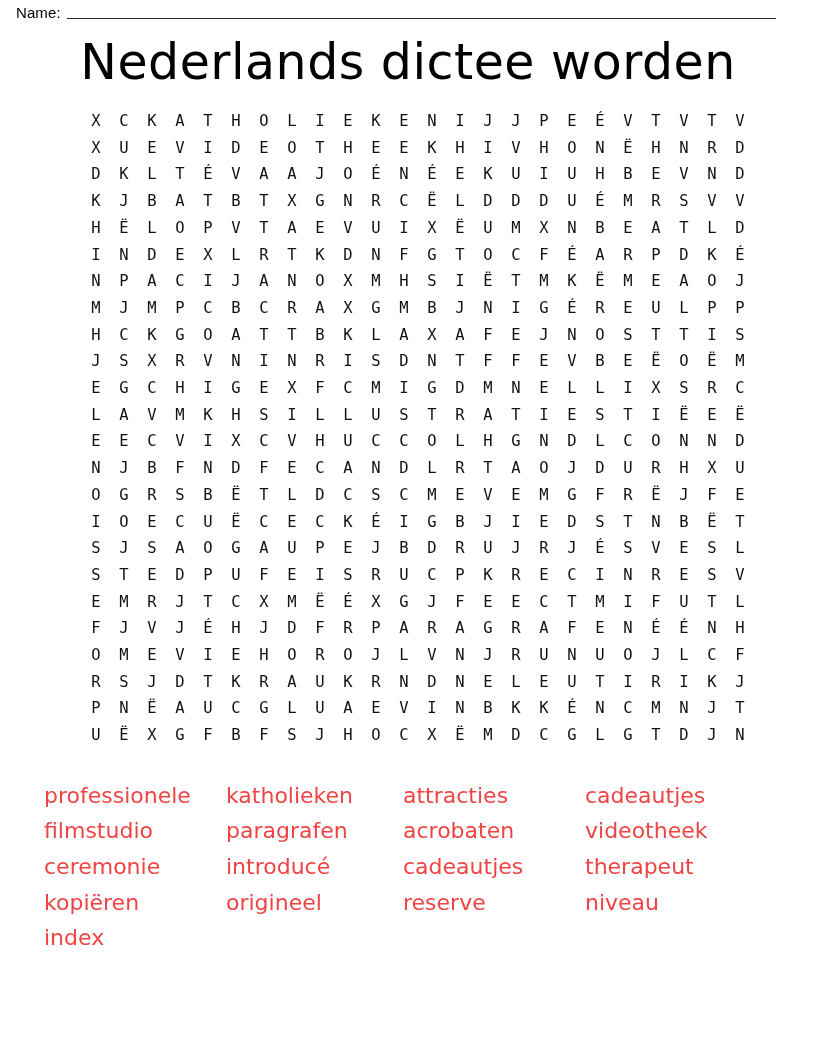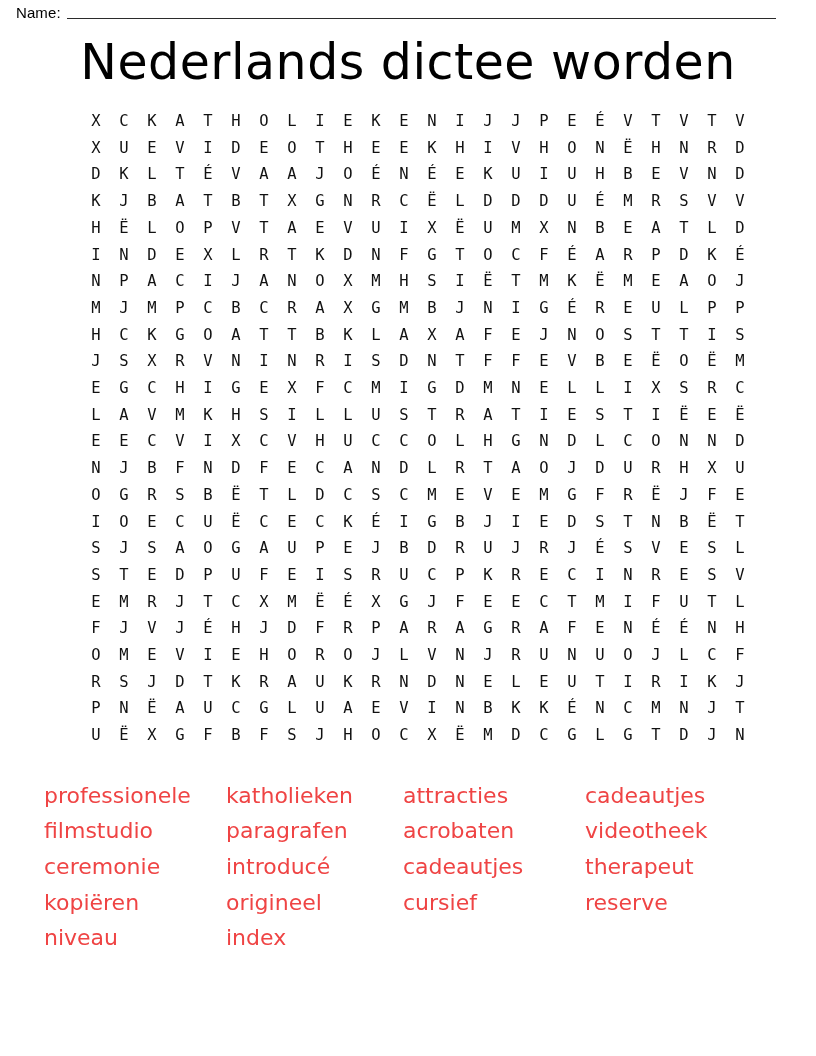--- a/index.html
+++ b/index.html
@@ -754,17 +754,16 @@
     <div class="word-item">filmstudio</div>
     <div class="word-item">paragrafen</div>
     <div class="word-item">acrobaten</div>
     <div class="word-item">videotheek</div>
     <div class="word-item">ceremonie</div>
     <div class="word-item">introducé</div>
     <div class="word-item">cadeautjes</div>
     <div class="word-item">therapeut</div>
     <div class="word-item">kopiëren</div>
     <div class="word-item">origineel</div>
-    <div class="word-item">cursief</div>
     <div class="word-item">reserve</div>
     <div class="word-item">niveau</div>
     <div class="word-item">index</div>
   </div>
 
 </body></html>

